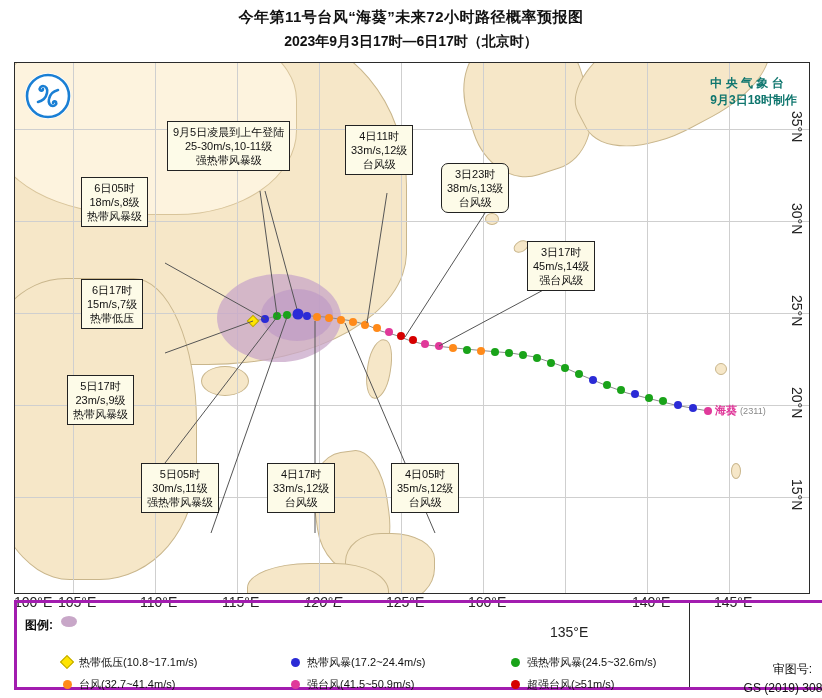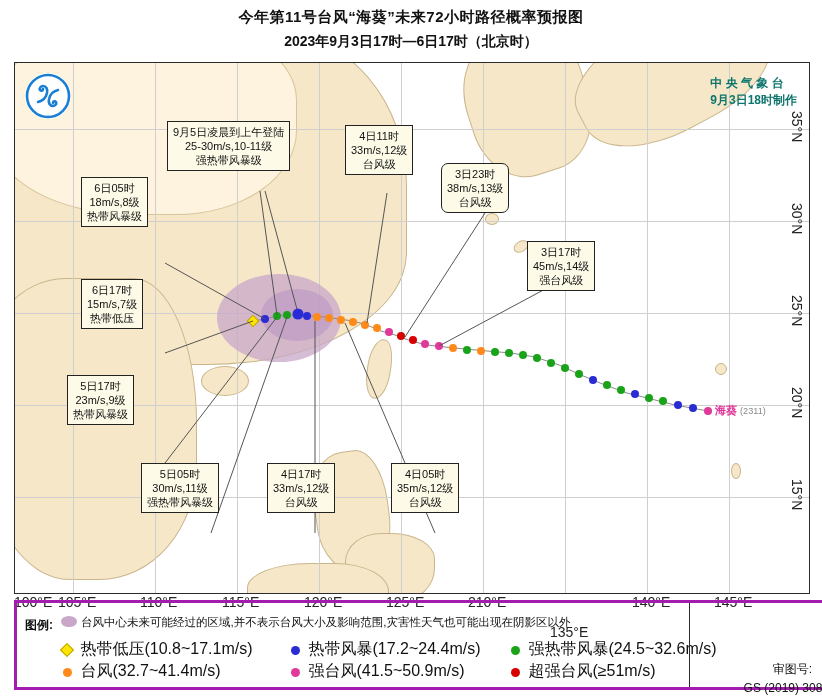--- a/index.html
+++ b/index.html
@@ -38,21 +38,21 @@
   .track-svg{position:absolute;left:0;top:0;}
 
   .tylabel{position:absolute;font-size:11px;color:#e0399a;font-weight:bold;}
   .tylabel small{color:#8a8a8a;font-weight:normal;}
 
   
   .legend{position:absolute;left:14px;top:600px;width:794px;height:84px;border:3px solid #a21caf;padding-left:44px;}
   .legend-title{position:absolute;left:8px;top:14px;font-size:12px;font-weight:bold;}
   .leg-note{position:absolute;left:64px;top:12px;font-size:11.5px;}
   .cone-swatch{position:absolute;left:44px;top:13px;width:16px;height:11px;border-radius:50%;background:#c8a7c8;}
-  .leg-row{position:absolute;font-size:16px;}
+  .leg-row{position:absolute;font-size:11px;margin-top:16px;}
   .leg-ico{display:inline-block;width:12px;text-align:center;margin-right:3px;vertical-align:-1px;}
   .dmd{display:inline-block;width:8px;height:8px;background:#ffe400;transform:rotate(45deg);border:1px solid #b9a400;}
   .cir{display:inline-block;width:9px;height:9px;border-radius:50%;}
   .audit{position:absolute;right:14px;top:14px;font-size:12px;line-height:19px;text-align:center;margin-top:43px;}
   .vsep{position:absolute;left:672px;top:0;bottom:0;width:1px;background:#2b2b2b;}
 </style>
 </head>
 <body>
 
 <div class="page">
@@ -245,31 +245,30 @@
     <div class="axis-lab" style="right:4px;top:140px;writing-mode:vertical-rl;">30°N</div>
     <div class="axis-lab" style="right:4px;top:232px;writing-mode:vertical-rl;">25°N</div>
     <div class="axis-lab" style="right:4px;top:324px;writing-mode:vertical-rl;">20°N</div>
     <div class="axis-lab" style="right:4px;top:416px;writing-mode:vertical-rl;">15°N</div>
   </div>
 
   <div class="axis-lab" style="left:14px;top:594px;">100°E</div>
   <div class="axis-lab" style="left:58px;top:594px;">105°E</div>
   <div class="axis-lab" style="left:140px;top:594px;">110°E</div>
   <div class="axis-lab" style="left:222px;top:594px;">115°E</div>
-  <div class="axis-lab" style="left:304px;top:594px;">120°E</div>
+  <div class="axis-lab" style="left:304px;top:594px;font-style:italic;">120°E</div>
   <div class="axis-lab" style="left:386px;top:594px;">125°E</div>
-  <div class="axis-lab" style="left:468px;top:594px;">210°E</div>
+  <div class="axis-lab" style="left:468px;top:594px;">160°E</div>
   <div class="axis-lab" style="left:550px;top:624px;">135°E</div>
   <div class="axis-lab" style="left:632px;top:594px;">140°E</div>
   <div class="axis-lab" style="left:714px;top:594px;">145°E</div>
 
   <div class="legend">
     <div class="legend-title">图例:</div>
     <div class="cone-swatch"></div>
-    <div class="leg-note">台风中心未来可能经过的区域,并不表示台风大小及影响范围,灾害性天气也可能出现在阴影区以外</div>
 
     <div class="leg-row" style="left:44px;top:36px;">
       <span class="leg-ico"><span class="dmd"></span></span>
       <span>热带低压(10.8~17.1m/s)</span>
     </div>
     <div class="leg-row" style="left:272px;top:36px;">
       <span class="leg-ico"><span class="cir" style="background:#2b2bd6;"></span></span>
       <span>热带风暴(17.2~24.4m/s)</span>
     </div>
     <div class="leg-row" style="left:492px;top:36px;">

